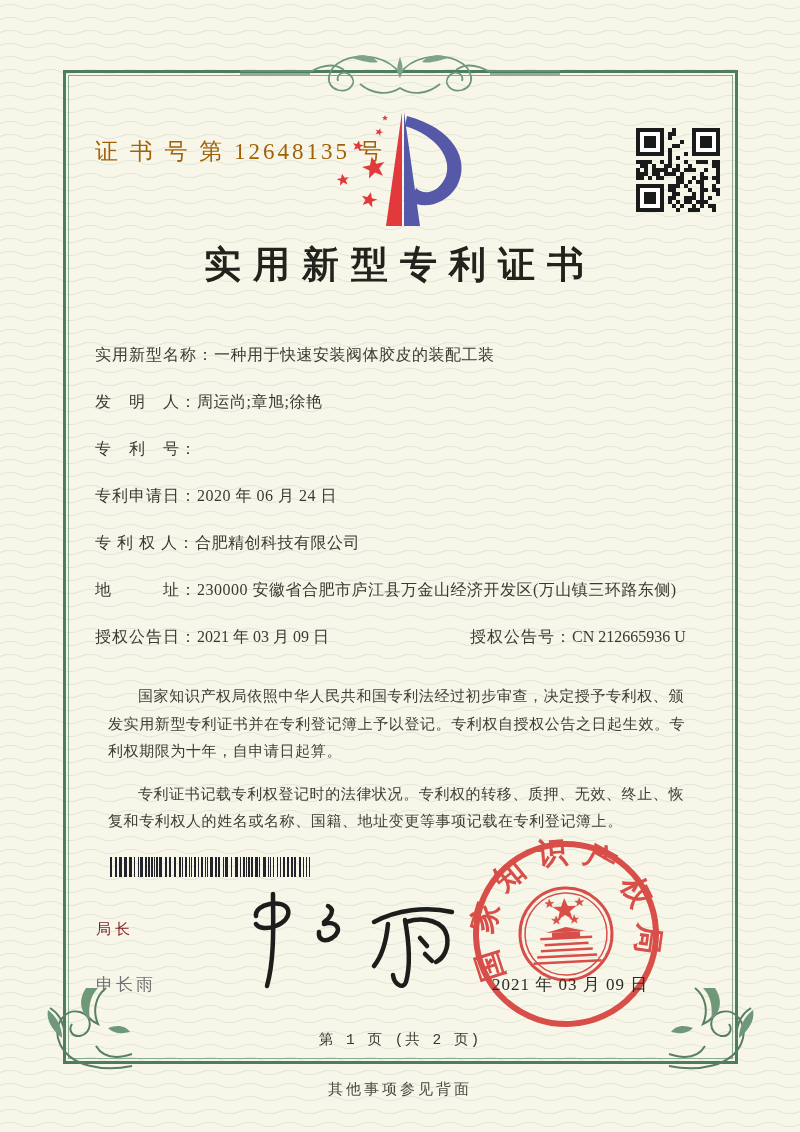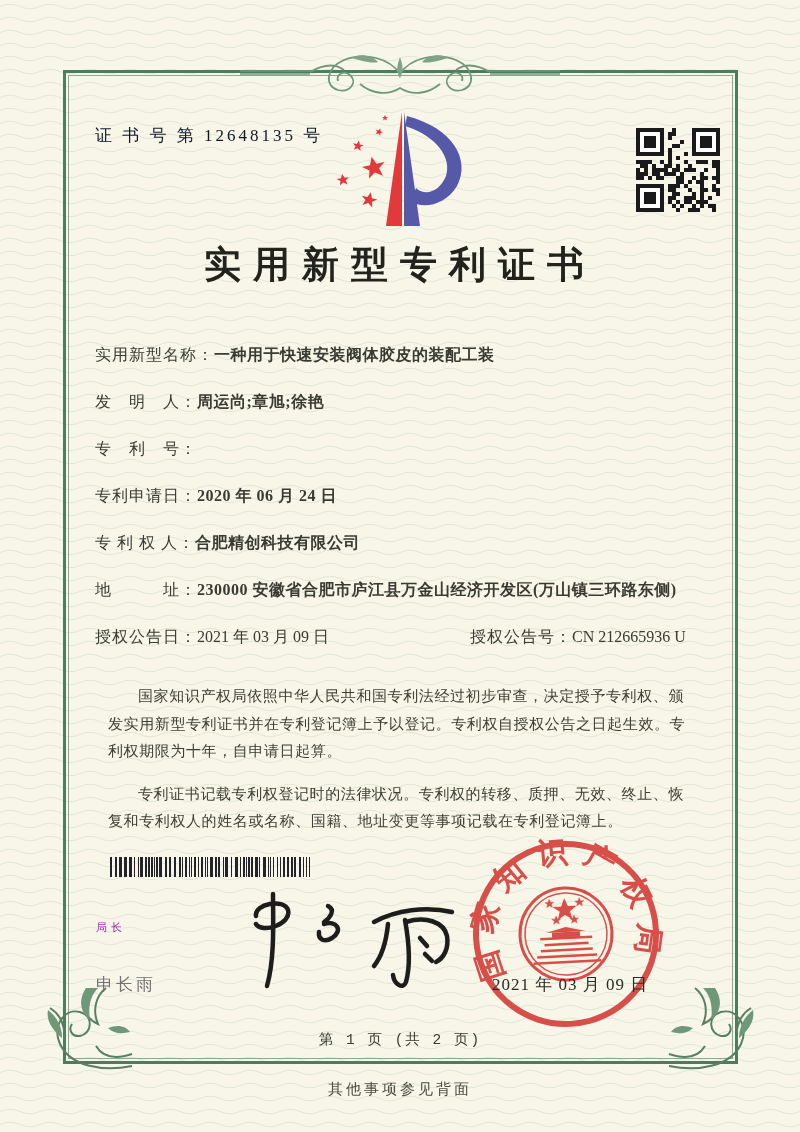--- a/index.html
+++ b/index.html
@@ -17,46 +17,46 @@
   .frame{position:absolute;left:63px;top:70px;right:62px;bottom:68px;
          border:3px solid #4d7d5e;z-index:1;}
   .frame-inner{position:absolute;left:68px;top:75px;right:67px;bottom:73px;
          border:1px solid #87ab90;z-index:1;}
 
   .orn{position:absolute;z-index:2;}
   .orn.tc{left:240px;top:44px;}
   .orn.bl{left:38px;top:980px;}
   .orn.br{left:668px;top:980px;transform:scaleX(-1);}
 
-  .cert-no{position:absolute;left:95px;top:124px;font-size:17px;
-           letter-spacing:3px;color:#0f172a;z-index:3;}
+  .cert-no{position:absolute;left:95px;top:136px;font-size:23px;
+           letter-spacing:3px;color:#a16207;z-index:3;}
 
   .logo{position:absolute;left:325px;top:106px;z-index:3;}
   .qr{position:absolute;left:636px;top:128px;z-index:3;}
 
   .title{position:absolute;left:0;right:0;top:240px;text-align:center;
          font-size:37px;font-weight:600;letter-spacing:12px;color:#23231e;z-index:3;}
 
   .fields{position:absolute;left:95px;top:343px;width:612px;z-index:3;}
   .field{display:flex;align-items:flex-start;margin-bottom:23px;
          font-size:16px;line-height:24px;color:#3a3a32;}
   .flabel{white-space:nowrap;letter-spacing:1px;}
-  .fvalue{flex:1;letter-spacing:0.5px;font-weight:bold;}
+  .fvalue{flex:1;letter-spacing:0.5px;}
   .grant-row{display:flex;font-size:16px;line-height:24px;color:#3a3a32;margin-top:2px;}
   .grant-left{display:flex;width:375px;}
   .grant-right{display:flex;}
 
   .paras{position:absolute;left:93px;top:668px;width:614px;z-index:3;
          font-size:15px;line-height:27.5px;color:#3f3e35;letter-spacing:0.6px;}
   .paras p{margin:15px;text-indent:2em;}
 
   .barcode{position:absolute;left:110px;top:857px;z-index:3;}
 
-  .signer-title{position:absolute;left:96px;top:920px;font-size:11px;
-                letter-spacing:4px;z-index:3;color:#a21caf;}
+  .signer-title{position:absolute;left:96px;top:920px;font-size:15px;
+                letter-spacing:4px;z-index:3;color:#7f1d1d;}
   .signer-name{position:absolute;left:96px;top:957px;font-size:17px;
                letter-spacing:3px;z-index:3;color:#737373;margin-top:16px;}
   .signature{position:absolute;left:228px;top:882px;z-index:4;}
 
   .seal{position:absolute;left:468px;top:836px;z-index:4;opacity:0.92;}
   .seal-date{position:absolute;left:492px;top:973px;font-size:17px;
              color:#2b2b26;letter-spacing:1px;z-index:5;}
 
   .page-num{position:absolute;left:0;right:0;top:1030px;text-align:center;
             font-size:14.5px;letter-spacing:2px;color:#3a3a32;z-index:3;font-family:Liberation Mono, monospace;}

